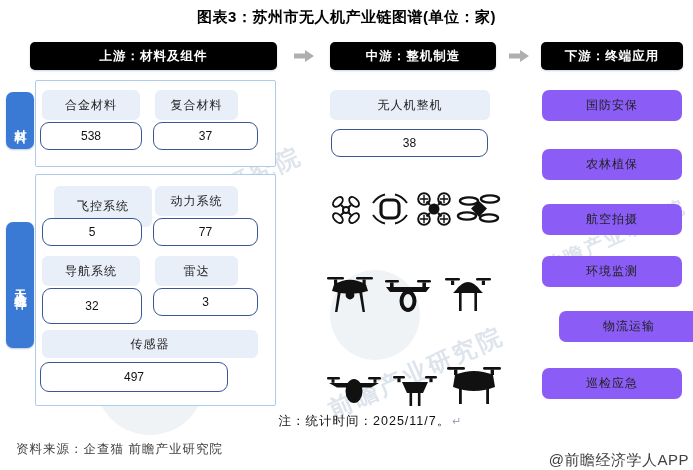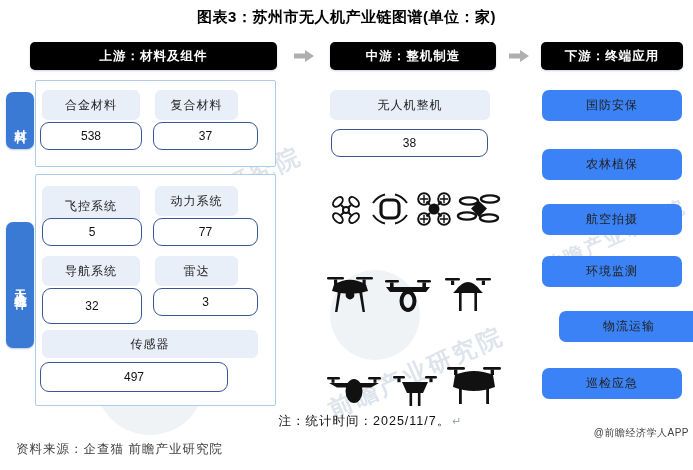--- a/index.html
+++ b/index.html
@@ -31,32 +31,32 @@
   }
   .label-box{
     background:#e8eff9;border-radius:6px;font-size:12px;color:#222;
     display:flex;align-items:center;justify-content:center;letter-spacing:1px;
   }
   .value-box{
     background:#fff;border:1.4px solid #3a5694;border-radius:9px;
     font-size:12px;color:#111;display:flex;align-items:center;justify-content:center;
   }
   .app-box{
-    left:542px;width:140px;height:31px;background:#3b82f6;border-radius:7px;
+    left:542px;width:140px;height:31px;background:#8b5cf6;border-radius:7px;
     font-size:12px;color:#222;letter-spacing:1px;
     display:flex;align-items:center;justify-content:center;
   }
   .drone{display:flex;align-items:center;justify-content:center;}
   .note-line{
     top:413px;left:0;width:693px;text-align:center;font-size:12.5px;color:#111;
     transform:translateX(24px);letter-spacing:1px;
   }
   .note-mark{color:#9aa7b8;font-size:11px;margin-left:2px;}
   .footer-left{top:441px;left:16px;font-size:12.5px;color:#404040;letter-spacing:1px;}
-  .footer-right{top:426px;right:4px;font-size:10px;color:#404040;letter-spacing:.5px;}
+  .footer-right{top:451px;right:4px;font-size:15px;color:#404040;letter-spacing:.5px;}
   .wm-text{
     color:rgba(146,166,192,.30);font-size:24px;font-weight:bold;letter-spacing:3px;
     transform:rotate(-24deg);transform-origin:left center;white-space:nowrap;
     pointer-events:none;z-index:5;
   }
   .wm-circle{
     border-radius:50%;background:rgba(160,178,198,.16);pointer-events:none;z-index:4;
   }
   .content{z-index:10;}
 </style>
@@ -91,21 +91,21 @@
   <div class="abs section-box content" style="top:80px;height:87px;"></div>
   <div class="abs side-tab content" style="top:92px;height:57px;">材料</div>
   <div class="abs label-box content" style="left:42px;top:90px;width:98px;height:30px;">合金材料</div>
   <div class="abs value-box content" style="left:40px;top:122px;width:102px;height:28px;">538</div>
   <div class="abs label-box content" style="left:155px;top:90px;width:83px;height:30px;">复合材料</div>
   <div class="abs value-box content" style="left:153px;top:122px;width:105px;height:28px;">37</div>
 
   <div class="abs section-box content" style="top:174px;height:232px;"></div>
   <div class="abs side-tab content" style="top:222px;height:126px;">无人机组件</div>
 
-  <div class="abs label-box content" style="left:42px;top:186px;width:98px;height:41px;">飞控系统</div>
+  <div class="abs label-box content" style="left:54px;top:186px;width:98px;height:41px;">飞控系统</div>
   <div class="abs value-box content" style="left:42px;top:218px;width:100px;height:28px;">5</div>
   <div class="abs label-box content" style="left:155px;top:186px;width:83px;height:30px;">动力系统</div>
   <div class="abs value-box content" style="left:153px;top:218px;width:105px;height:28px;">77</div>
 
   <div class="abs label-box content" style="left:42px;top:256px;width:98px;height:30px;">导航系统</div>
   <div class="abs value-box content" style="left:42px;top:288px;width:100px;height:36px;">32</div>
   <div class="abs label-box content" style="left:155px;top:256px;width:83px;height:30px;">雷达</div>
   <div class="abs value-box content" style="left:153px;top:288px;width:105px;height:28px;">3</div>
 
   <div class="abs label-box content" style="left:42px;top:330px;width:216px;height:28px;">传感器</div>

